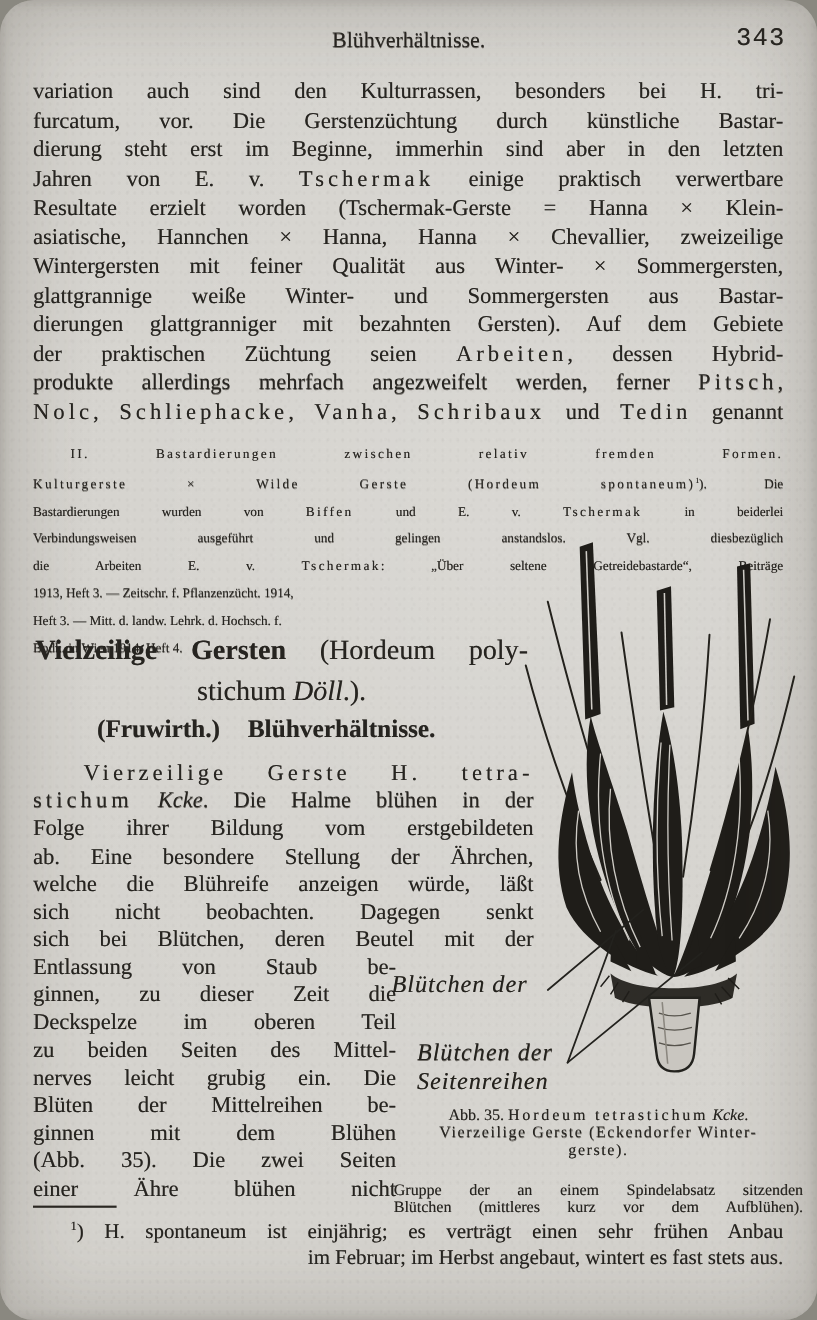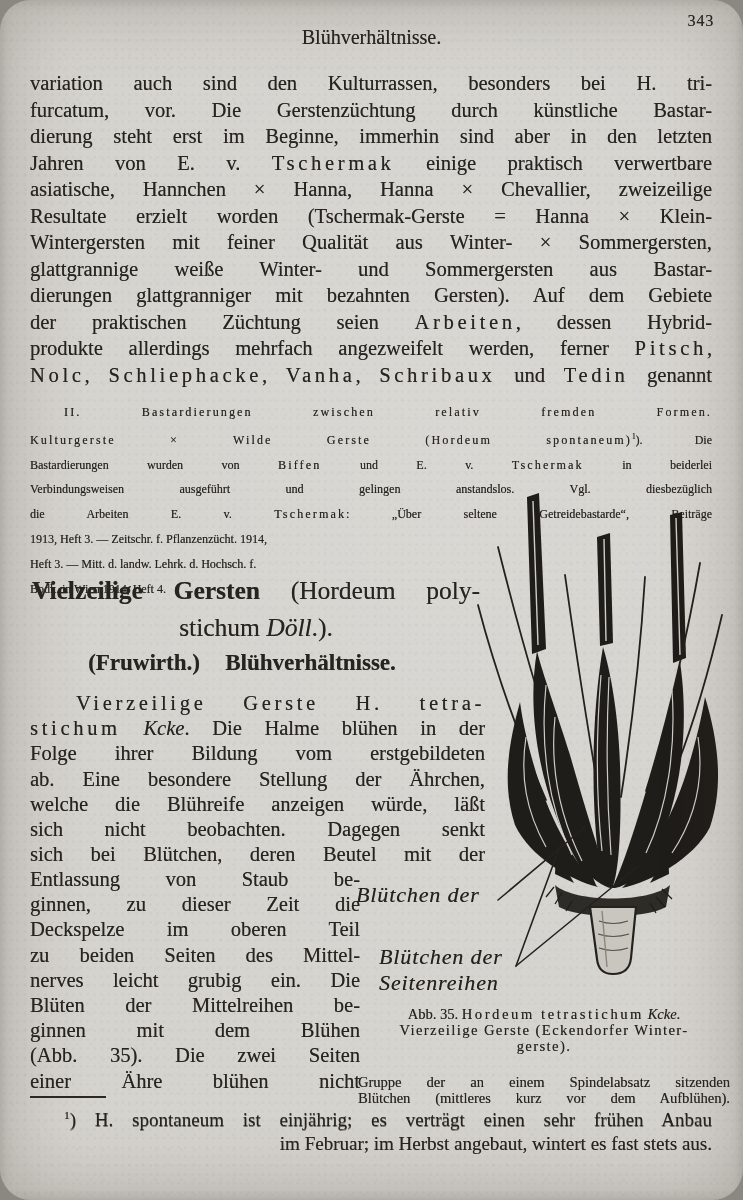--- a/index.html
+++ b/index.html
@@ -29,21 +29,21 @@
   .abs{position:absolute;}
   .pline{text-align:justify;text-align-last:justify;}
   .seg{white-space:pre-wrap;}
   .seg-sp{letter-spacing:.18em;}
   .seg-spl{letter-spacing:.10em;}
   .seg-it{font-style:italic;}
   .seg-b{font-weight:bold;}
   .seg-sup{vertical-align:super;font-size:.6em;letter-spacing:0;}
   .seg-gap{display:inline-block;width:1.1em;}
   #header-title{left:0;top:26px;width:743px;text-align:center;font-size:20px;}
-  #page-number{top:12px;right:29px;font-size:16px;letter-spacing:.05em;}
+  #page-number{top:22px;right:29px;font-size:23px;letter-spacing:.05em;font-family:Liberation Mono, monospace;}
   #intro{left:30px;top:70px;width:682px;font-size:20.5px;line-height:26.5px;}
   #small-print{left:30px;top:400px;width:682px;font-size:12px;line-height:24.8px;}
   #small-print .pline:first-child{text-indent:34px;}
   #small-print .pline:nth-child(n+6){text-align:left;text-align-last:auto;}
   #heading{left:32px;top:572px;width:448px;font-size:25.5px;line-height:37px;}
   #heading .pline:nth-child(2){text-align:center;text-align-last:center;}
   #subheading{left:32px;top:651px;width:420px;font-size:23px;line-height:24px;}
   #subheading .pline{text-align:center;text-align-last:center;}
   #left-a{left:30px;top:691px;width:455px;font-size:20.5px;line-height:25.2px;}
   #left-a .pline:first-child{text-indent:46px;}
@@ -67,22 +67,22 @@
 <div class="page ink-text">
 
   <div class="abs" id="header-title">Blühverhältnisse.</div>
   <div class="abs" id="page-number">343</div>
 
   <div class="abs" id="intro">
       <div class="pline"><span class="seg">variation auch sind den Kulturrassen, besonders bei H. tri-</span></div>
       <div class="pline"><span class="seg">furcatum, vor. Die Gerstenzüchtung durch künstliche Bastar-</span></div>
       <div class="pline"><span class="seg">dierung steht erst im Beginne, immerhin sind aber in den letzten</span></div>
       <div class="pline"><span class="seg">Jahren von E. v. </span><span class="seg seg-sp">Tschermak</span><span class="seg"> einige praktisch verwertbare</span></div>
+      <div class="pline"><span class="seg">Resultate erzielt worden (Tschermak-Gerste = Hanna × Klein-</span></div>
       <div class="pline"><span class="seg">asiatische, Hannchen × Hanna, Hanna × Chevallier, zweizeilige</span></div>
-      <div class="pline"><span class="seg">Resultate erzielt worden (Tschermak-Gerste = Hanna × Klein-</span></div>
       <div class="pline"><span class="seg">Wintergersten mit feiner Qualität aus Winter- × Sommergersten,</span></div>
       <div class="pline"><span class="seg">glattgrannige weiße Winter- und Sommergersten aus Bastar-</span></div>
       <div class="pline"><span class="seg">dierungen glattgranniger mit bezahnten Gersten). Auf dem Gebiete</span></div>
       <div class="pline"><span class="seg">der praktischen Züchtung seien </span><span class="seg seg-sp">Arbeiten</span><span class="seg">, dessen Hybrid-</span></div>
       <div class="pline"><span class="seg">produkte allerdings mehrfach angezweifelt werden, ferner </span><span class="seg seg-sp">Pitsch</span><span class="seg">,</span></div>
       <div class="pline"><span class="seg seg-sp">Nolc</span><span class="seg">, </span><span class="seg seg-sp">Schliephacke</span><span class="seg">, </span><span class="seg seg-sp">Vanha</span><span class="seg">, </span><span class="seg seg-sp">Schribaux</span><span class="seg"> und </span><span class="seg seg-sp">Tedin</span><span class="seg"> genannt</span></div>
     </div>
 
   <div class="abs" id="small-print">
       <div class="pline"><span class="seg seg-sp">II. Bastardierungen zwischen relativ fremden Formen.</span></div>

